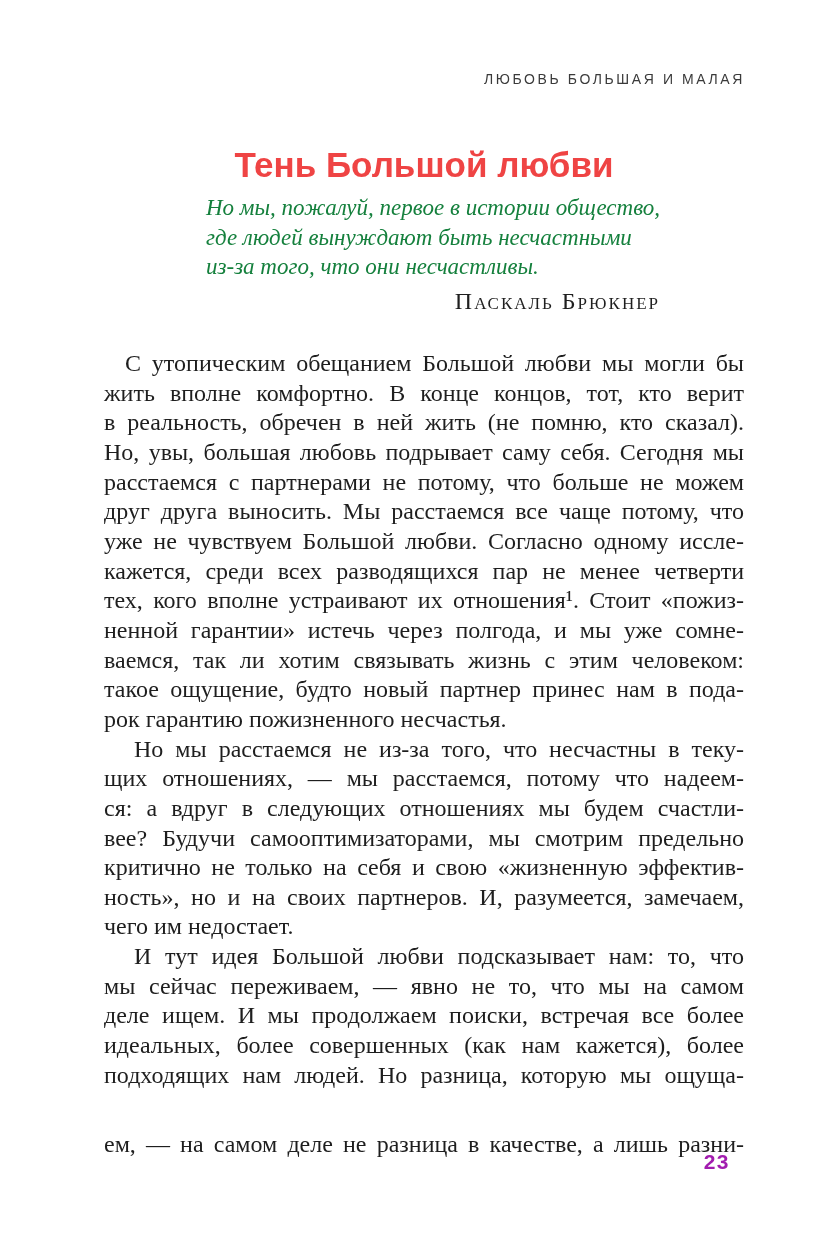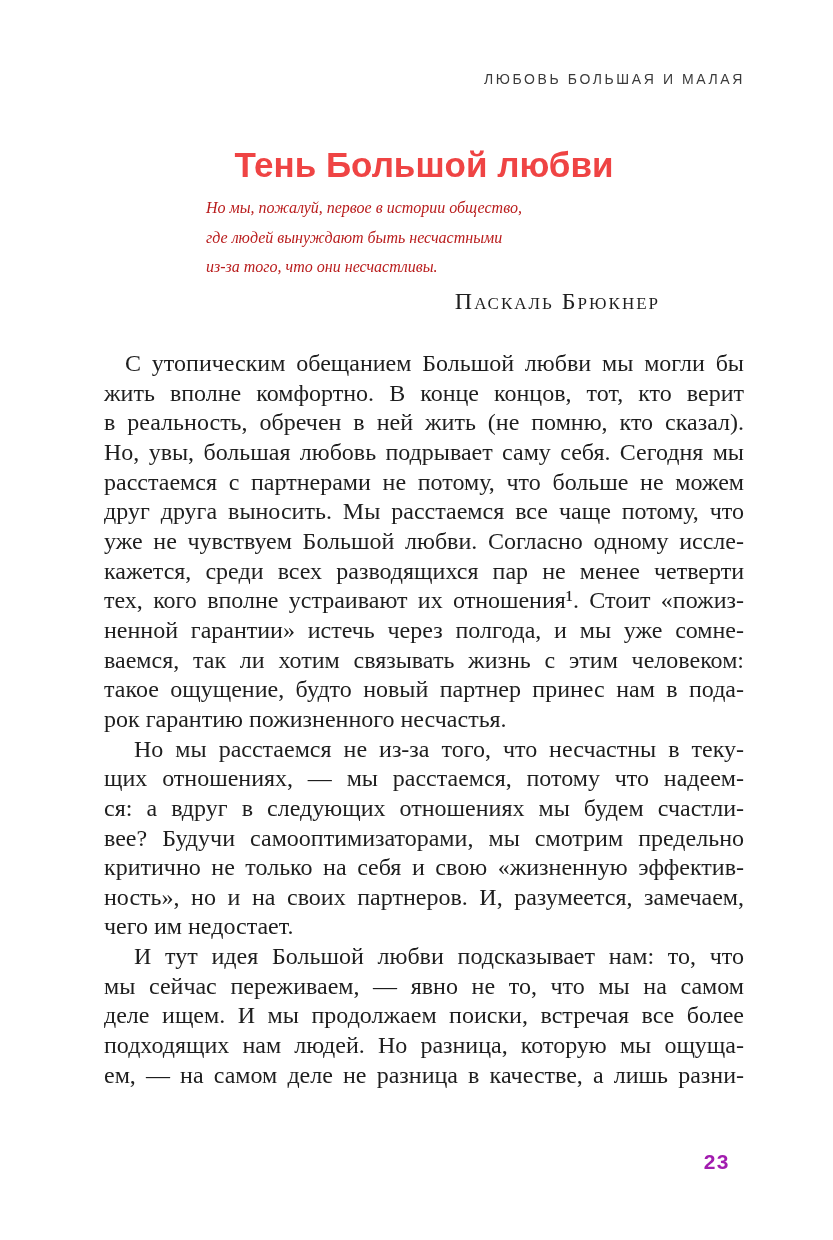--- a/index.html
+++ b/index.html
@@ -39,23 +39,23 @@
     line-height: 42px;
     color: #ef4444;
     white-space: nowrap;
   }
   .epigraph {
     position: absolute;
     top: 193px;
     left: 206px;
     width: 470px;
     font-style: italic;
-    font-size: 16px;
+    font-size: 23px;
     line-height: 27.6px;
-    color: #b91c1c;
+    color: #15803d;
   }
   .epigraph .line {
     text-align: left;
     text-align-last: left;
     white-space: nowrap;
   }
   .attribution {
     position: absolute;
     top: 288px;
     right: 173px;
@@ -74,21 +74,21 @@
     color: #1e1e1e;
   }
   .line {
     line-height: 29.66px;
     text-align: justify;
     text-align-last: justify;
   }
   .para .line:first-child { text-indent: 30px; }
   .para:first-child .line:first-child { text-indent: 21px; }
   .para .line:last-child { text-align-last: left; }
-  .para.continues .line:last-child { text-align-last: justify; }
+  .para.continues .line:last-child { text-align-last: justify; margin-top: 40px; }
   .page-number {
     position: absolute;
     top: 1150px;
     right: 103px;
     font-family: "Liberation Sans", sans-serif;
     font-weight: 600;
     font-size: 21px;
     letter-spacing: 1.5px;
     color: #a21caf;
   }
@@ -132,20 +132,21 @@
         <div class="line">ся: а вдруг в следующих отношениях мы будем счастли-</div>
         <div class="line">вее? Будучи самооптимизаторами, мы смотрим предельно</div>
         <div class="line">критично не только на себя и свою «жизненную эффектив-</div>
         <div class="line">ность», но и на своих партнеров. И, разумеется, замечаем,</div>
         <div class="line">чего им недостает.</div>
       </div>
       <div class="para continues">
         <div class="line">И тут идея Большой любви подсказывает нам: то, что</div>
         <div class="line">мы сейчас переживаем, — явно не то, что мы на самом</div>
         <div class="line">деле ищем. И мы продолжаем поиски, встречая все более</div>
+        <div class="line">идеальных, более совершенных (как нам кажется), более</div>
         <div class="line">подходящих нам людей. Но разница, которую мы ощуща-</div>
         <div class="line">ем, — на самом деле не разница в качестве, а лишь разни-</div>
       </div>
     </div>
 
   <div class="page-number">23</div>
 
 </div>
 
 </body></html>

